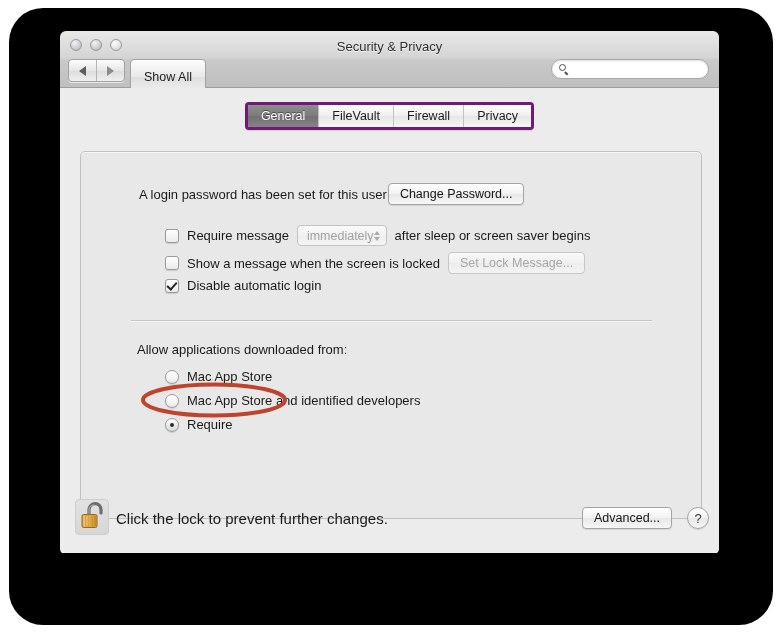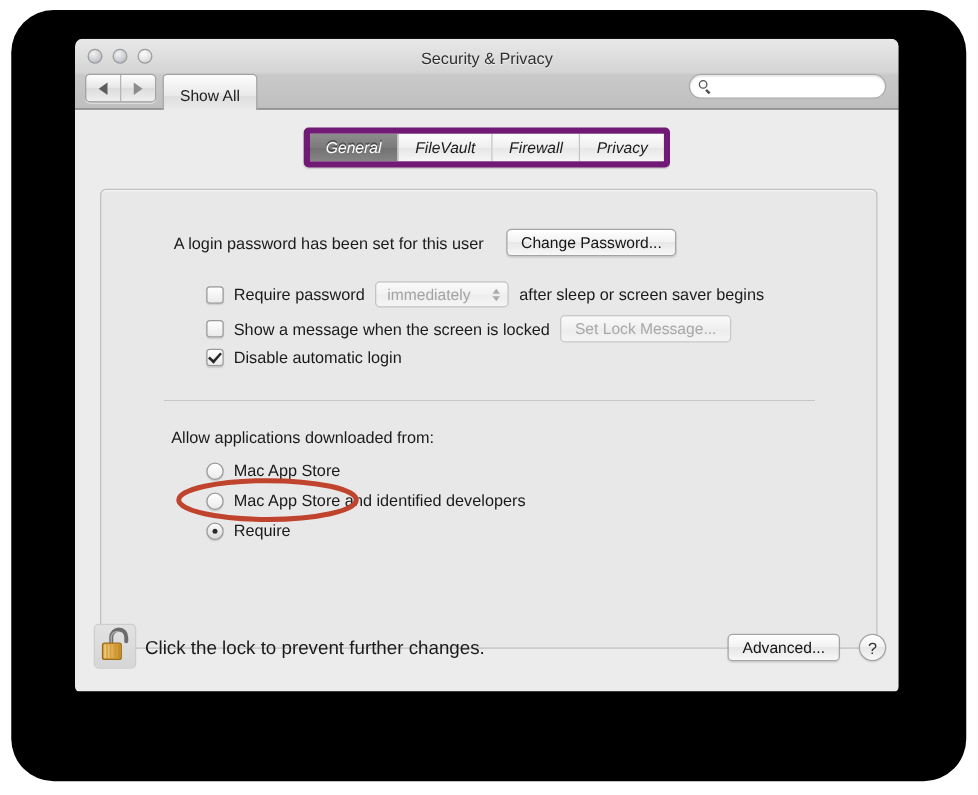--- a/index.html
+++ b/index.html
@@ -181,26 +181,25 @@
   .tabbar {
     position: absolute;
     left: 0; right: 0;
     top: 14px;
     display: flex;
     justify-content: center;
   }
   .tabs {
     display: flex;
     height: 22px;
-    border: 5px solid #701a75;
+    border: 3px solid #701a75;
     border-radius: 4px;
     overflow: hidden;
     background: #fbfbfb;
     box-shadow: 0 1px 1px rgba(0,0,0,0.12);
-    font-style: italic;
   }
   .tab {
     padding: 0 13px;
     display: flex;
     align-items: center;
     font-size: 12.5px;
     color: #1c1c1c;
     background: linear-gradient(to bottom, #fdfdfd 0%, #efefef 50%, #e6e6e6 51%, #f6f6f6 100%);
   }
   .tab + .tab { border-left: 1px solid #c2c2c2; }
@@ -227,21 +226,21 @@
 
   .row-text { font-size: 13px; color: #1a1a1a; }
 
   
   .pw-row {
     position: absolute;
     left: 58px;
     top: 31px;
     display: flex;
     align-items: center;
-    gap: 18px;
+    gap: 1px;
   }
   .btn {
     display: inline-flex;
     align-items: center;
     justify-content: center;
     height: 22px;
     padding: 0 11px;
     font-size: 12.5px;
     color: #141414;
     border: 1px solid #a4a4a4;
@@ -298,21 +297,21 @@
     display: inline-flex;
     align-items: center;
     height: 21px;
     padding: 0 6px 0 9px;
     border: 1px solid #c3c3c3;
     border-radius: 4px;
     font-size: 12.5px;
     color: #a3a3a3;
     background: linear-gradient(to bottom, #fafafa 0%, #f1f1f1 50%, #ededed 51%, #f5f5f5 100%);
     box-sizing: border-box;
-    gap: 18px;
+    gap: 0;
   }
   .popup .arrows {
     display: flex;
     flex-direction: column;
     gap: 2px;
     line-height: 0;
   }
   .popup .arrows i {
     width: 0; height: 0;
     border-left: 3.5px solid transparent;
@@ -480,21 +479,21 @@
 
     <div class="contentbox">
 
       <div class="pw-row">
         <span class="row-text">A login password has been set for this user</span>
         <span class="btn">Change Password...</span>
       </div>
 
       <div class="cb-row r1">
         <span class="checkbox"></span>
-        <span class="row-text">Require password</span>
+        <span class="row-text">Require message</span>
         <span class="popup">
           <span>immediately</span>
           <span class="arrows">
             <i class="up"></i>
               <i class="down"></i>
           </span>
         </span>
         <span class="row-text">after sleep or screen saver begins</span>
       </div>
 

